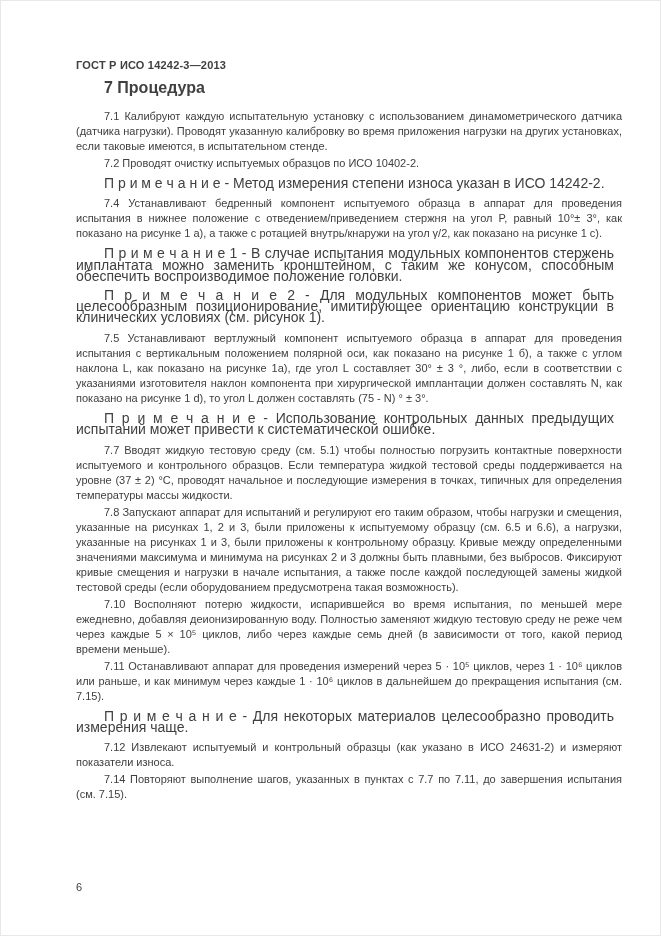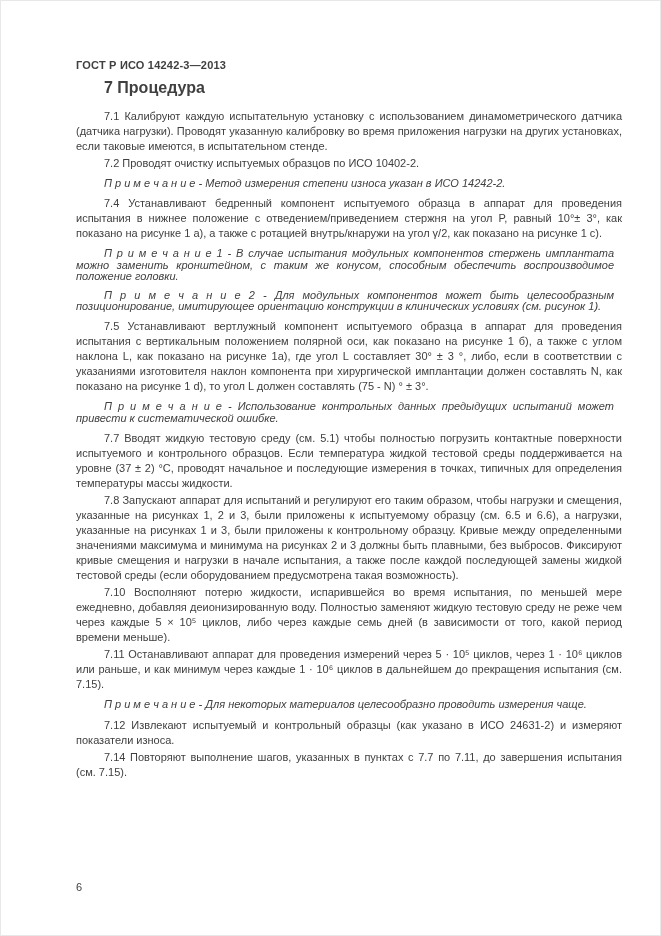--- a/index.html
+++ b/index.html
@@ -41,26 +41,25 @@
     margin: 0;
   }
   .content p.para {
     font-size: 11px;
     line-height: 15px;
     text-align: justify;
     text-indent: 28px;
     margin-bottom: 2px;
   }
   .content p.note {
-    font-size: 11px;
+    font-size: 14px;
     line-height: 11.4px;
     text-align: justify;
     text-indent: 28px;
     margin: 7px 8px 7px 0;
-    font-style: italic;
   }
   .page-number {
     position: absolute;
     left: 75px;
     bottom: 42px;
     font-size: 11px;
   }
 </style>
 </head>
 <body>

